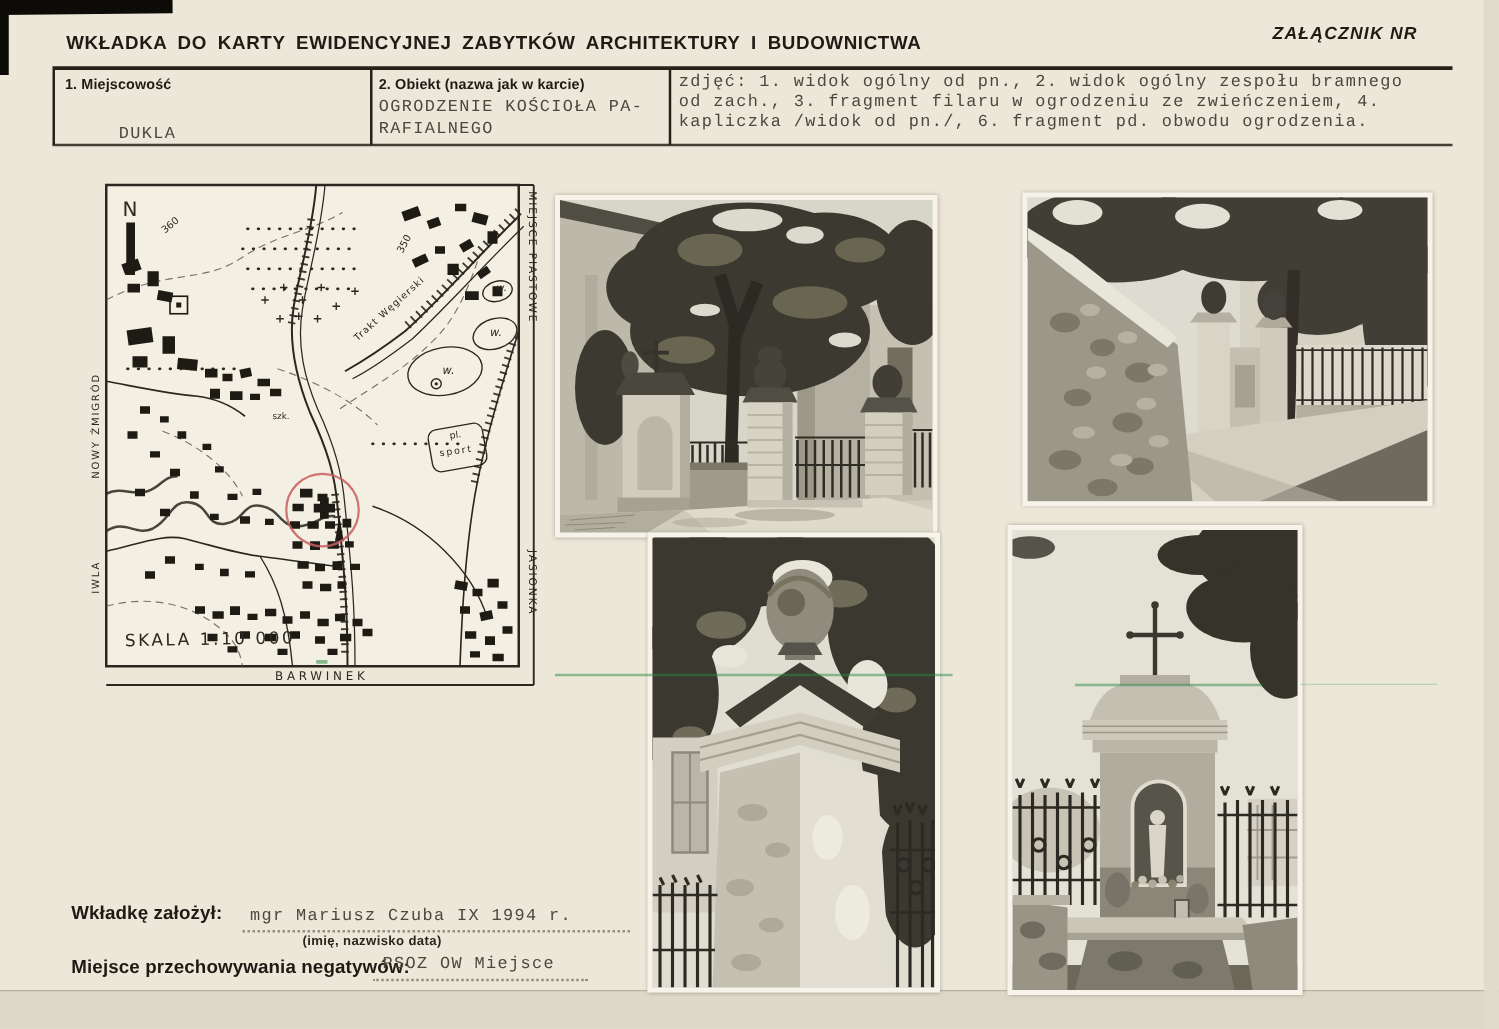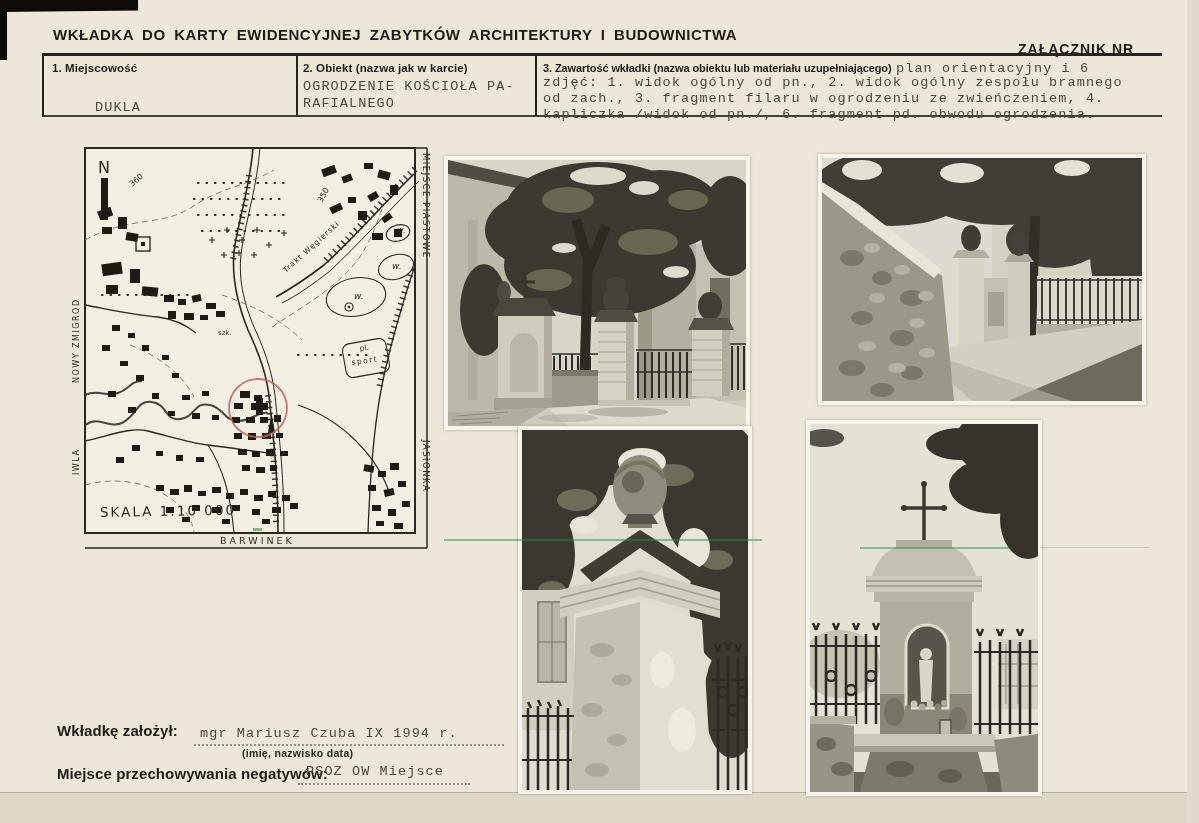--- a/index.html
+++ b/index.html
@@ -25,40 +25,36 @@
 <body>
 
 <div class="page">
 
   <div class="edge" style="left:0;top:0;width:138px;height:12px;transform:rotate(-.6deg);transform-origin:left top;"></div>
   <div class="edge" style="left:0;top:0;width:7px;height:60px;"></div>
   <div class="papershade" style="left:0;top:792px;width:1199px;height:31px;background:#ddd8c8;border-top:1px solid #b9b3a2;"></div>
   <div class="papershade" style="left:1187px;top:0;width:12px;height:823px;background:#e0dbcc;"></div>
 
   <div class="abs ptitle" style="left:53px;top:26px;">WKŁADKA DO KARTY EWIDENCYJNEJ ZABYTKÓW ARCHITEKTURY I BUDOWNICTWA</div>
-  <div class="abs battach" style="left:1018px;top:41px;">ZAŁĄCZNIK NR</div>
+  <div class="abs battach" style="left:1018px;top:18px;font-style:italic;">ZAŁĄCZNIK NR</div>
   <div class="abs rule" style="left:42px;top:53px;width:1120px;height:3px;"></div>
 
   <div class="abs rule" style="left:42px;top:115px;width:1120px;height:2px;opacity:.85;"></div>
   <div class="abs rule" style="left:42px;top:56px;width:2px;height:60px;"></div>
   <div class="abs rule" style="left:296px;top:56px;width:2px;height:60px;"></div>
   <div class="abs rule" style="left:535px;top:56px;width:2px;height:60px;"></div>
 
   <div class="abs flabel" style="left:52px;top:62px;text-align:center;">1. Miejscowość</div>
   <div class="abs typed" style="left:95px;top:100px;">DUKLA</div>
 
   <div class="abs flabel" style="left:303px;top:62px;">2. Obiekt (nazwa jak w karcie)</div>
   <div class="abs typed typedln" style="left:303px;top:79px;">OGRODZENIE KOŚCIOŁA PA-</div>
   <div class="abs typed typedln" style="left:303px;top:96px;">RAFIALNEGO</div>
 
   <div class="abs" style="left:543px;top:59px;width:640px;z-index:2;">
-    <div style="height:16px;line-height:15px;white-space:nowrap;">
-      <span class="f3lab">3. Zawartość wkładki (nazwa obiektu lub materiału uzupełniającego)</span>
-      <span class="typed">plan orientacyjny i 6</span>
-    </div>
     <div class="typed typedln">zdjęć: 1. widok ogólny od pn., 2. widok ogólny zespołu bramnego</div>
     <div class="typed typedln">od zach., 3. fragment filaru w ogrodzeniu ze zwieńczeniem, 4.</div>
     <div class="typed typedln">kapliczka /widok od pn./, 6. fragment pd. obwodu ogrodzenia.</div>
   </div>
 
   <svg class="abs" style="left:72px;top:145px;" width="360" height="412" viewBox="0 0 360 412">
     <rect x="13" y="3" width="330" height="385" fill="#f3efe2" stroke="#2a2720" stroke-width="2"></rect>
     <line x1="343" y1="3" x2="355" y2="3" stroke="#2a2720" stroke-width="1.5"></line>
     <line x1="355" y1="3" x2="355" y2="403" stroke="#2a2720" stroke-width="1.5"></line>
     <line x1="13" y1="403" x2="355" y2="403" stroke="#2a2720" stroke-width="1.5"></line>

